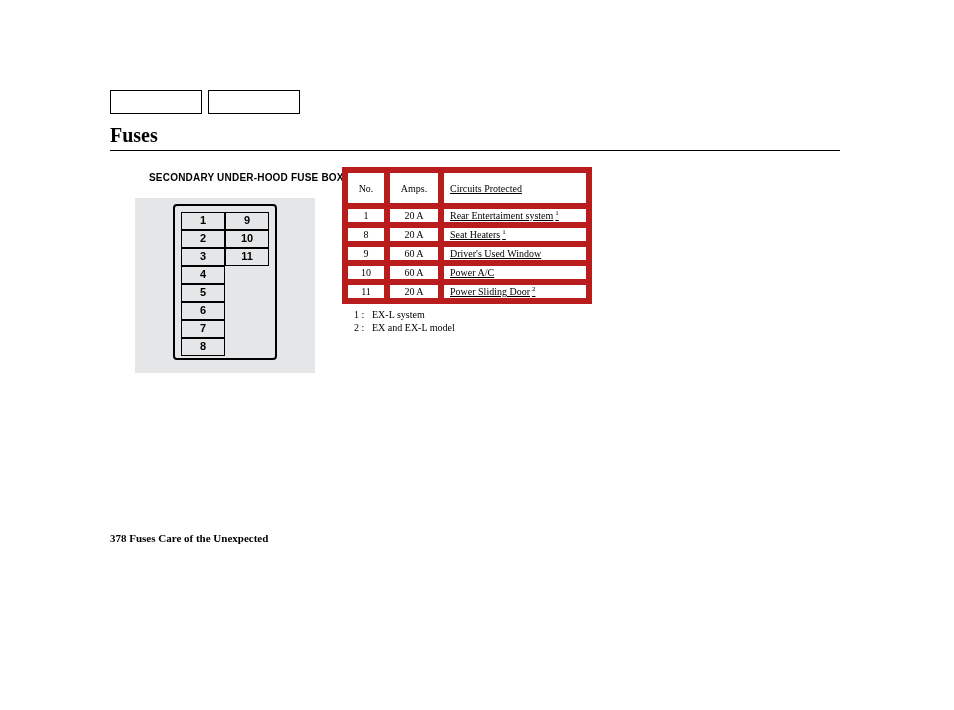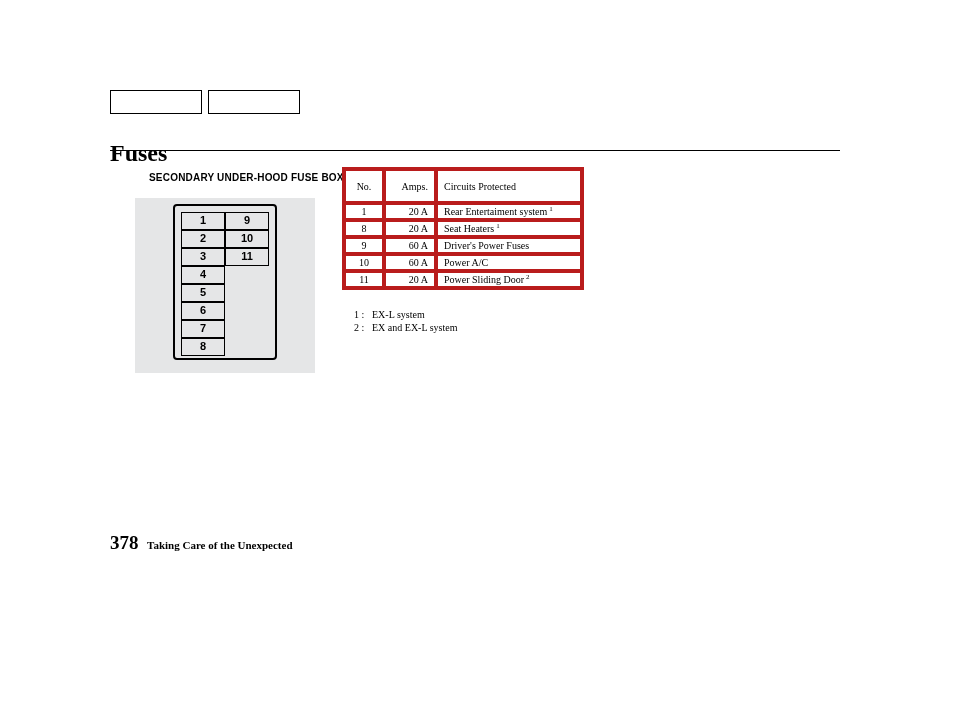--- a/index.html
+++ b/index.html
@@ -25,22 +25,22 @@
     gap: 6px;
   }
   .top-box {
     width: 90px;
     height: 22px;
     border: 1px solid #000;
   }
   .title {
     position: absolute;
     left: 110px;
-    top: 140px;
-    font-size: 24px;
+    top: 124px;
+    font-size: 20px;
     font-weight: bold;
     font-family: Georgia, serif;
   }
   .title-rule {
     position: absolute;
     left: 110px;
     top: 150px;
     width: 730px;
     border-top: 1px solid #000;
   }
@@ -100,36 +100,36 @@
   
   .fuse-table {
     position: absolute;
     left: 342px;
     top: 167px;
     border-collapse: collapse;
     font-family: Georgia, "Times New Roman", serif;
     font-size: 10px;
   }
   .fuse-table th, .fuse-table td {
-    border: 4px solid #b91c1c;
+    border: 6px solid #b91c1c;
     padding: 0 6px;
     white-space: nowrap;
   }
   .fuse-table th {
     font-weight: normal;
     height: 30px;
     text-align: center;
   }
   .fuse-table td {
     height: 13px;
     line-height: 13px;
   }
   .fuse-table .col-no { width: 24px; text-align: center; }
-  .fuse-table .col-amps { width: 36px; text-align: right; }
-  .fuse-table .col-circ { width: 130px; text-align: left; }
+  .fuse-table .col-amps { width: 36px; text-align: center; }
+  .fuse-table .col-circ { width: 130px; text-align: left; text-decoration: underline; }
   .sup {
     font-size: 7px;
     vertical-align: super;
     line-height: 0;
     margin-left: 2px;
   }
   .dash {
     display: inline-block;
     width: 8px;
     border-top: 1px solid #000;
@@ -148,21 +148,21 @@
   .footnotes .fn-num { width: 18px; }
   
   .footer {
     position: absolute;
     left: 110px;
     top: 532px;
     font-family: Georgia, serif;
     font-size: 11px;
     font-weight: bold;
   }
-  .footer .pagenum { font-size: 19px; margin-right: 6px; }
+  .footer .pagenum { font-size: 11px; }
 </style>
 </head>
 <body>
 
 <div class="page">
 
   <div class="top-boxes">
     <div class="top-box"></div>
     <div class="top-box"></div>
   </div>
@@ -203,21 +203,21 @@
           <td class="col-circ">Rear Entertaiment system<span class="sup">1</span></td>
         </tr>
         <tr>
           <td class="col-no">8</td>
           <td class="col-amps">20 A</td>
           <td class="col-circ">Seat Heaters<span class="sup">1</span></td>
         </tr>
         <tr>
           <td class="col-no">9</td>
           <td class="col-amps">60 A</td>
-          <td class="col-circ">Driver's Power Fuses</td>
+          <td class="col-circ">Driver's Used Window</td>
         </tr>
         <tr>
           <td class="col-no">10</td>
           <td class="col-amps">60 A</td>
           <td class="col-circ">Power A/C</td>
         </tr>
         <tr>
           <td class="col-no">11</td>
           <td class="col-amps">20 A</td>
           <td class="col-circ">Power Sliding Door<span class="sup">2</span></td>
@@ -225,22 +225,22 @@
       </tbody>
   </table>
 
   <div class="footnotes" id="footnotes">
       <div class="fn-row">
         <span class="fn-num">1 :</span>
         <span>EX-L system</span>
       </div>
       <div class="fn-row">
         <span class="fn-num">2 :</span>
-        <span>EX and EX-L system</span>
+        <span>EX and EX-L model</span>
       </div>
     </div>
 
   <div class="footer">
     <span class="pagenum">378</span>
-    <span>Taking Care of the Unexpected</span>
+    <span>Fuses Care of the Unexpected</span>
   </div>
 
 </div>
 
 </body></html>

